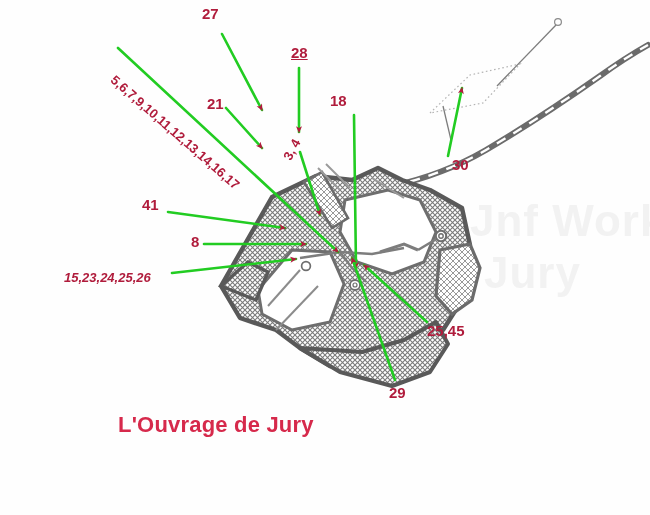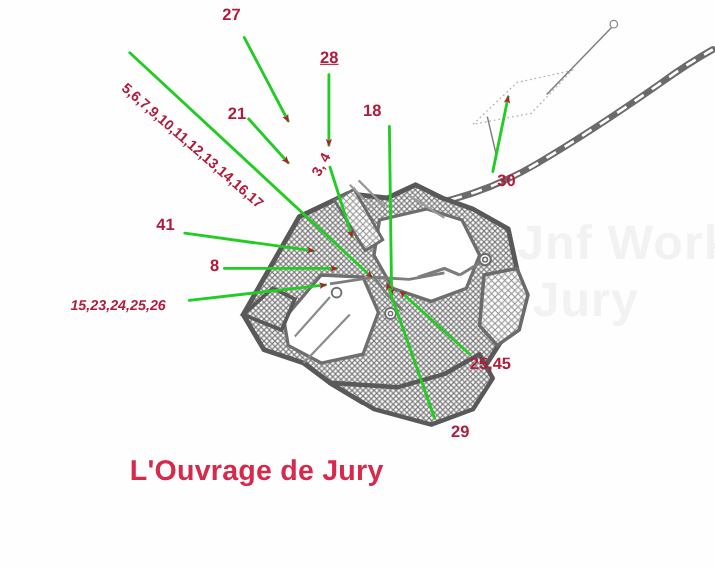--- a/index.html
+++ b/index.html
@@ -21,21 +21,21 @@
     position: absolute;
     left: 0;
     top: 0;
     width: 650px;
     height: 515px;
   }
   .map-title {
     position: absolute;
     left: 118px;
     top: 412px;
-    font-size: 26px;
+    font-size: 22px;
     font-weight: bold;
     color: #d6294b;
     letter-spacing: 0.2px;
     white-space: nowrap;
   }
   .callout-label {
     position: absolute;
     font-size: 15px;
     font-weight: bold;
     color: #b01c3c;
@@ -162,17 +162,17 @@
   <div class="callout-label" style="left:142px; top:197px;">41</div>
 
   <div class="callout-label" style="left:191px; top:234px;">8</div>
 
   <div class="callout-label small" style="left:64px; top:271px;font-style:italic;">15,23,24,25,26</div>
 
   <div class="callout-label" style="left:452px; top:157px;">30</div>
 
   <div class="callout-label" style="left:427px; top:323px;">25,45</div>
 
-  <div class="callout-label" style="left:389px; top:385px;margin-left:21px;">29</div>
+  <div class="callout-label" style="left:389px; top:385px;">29</div>
 
   <div class="map-title">L'Ouvrage de Jury</div>
 
 </div>
 
 </body></html>

